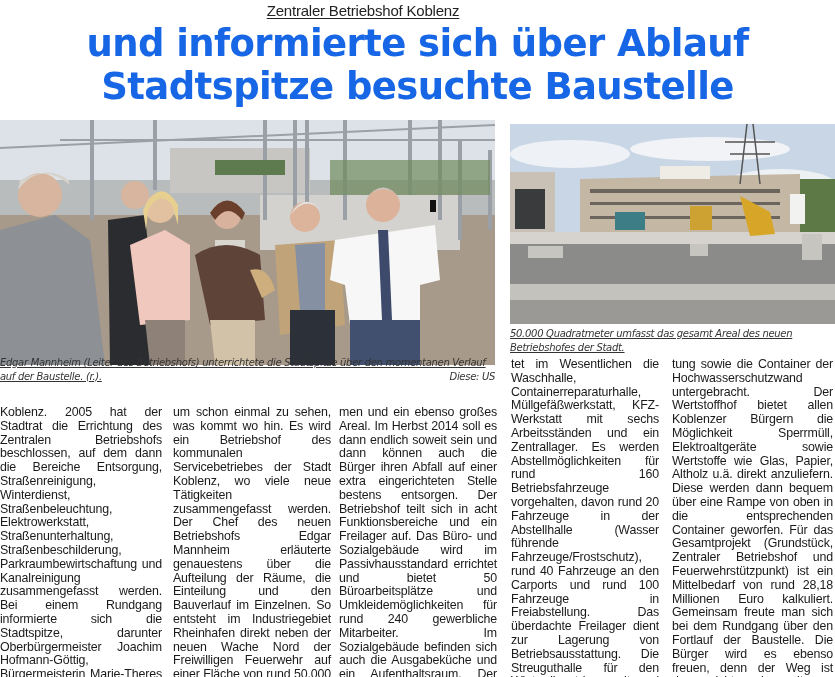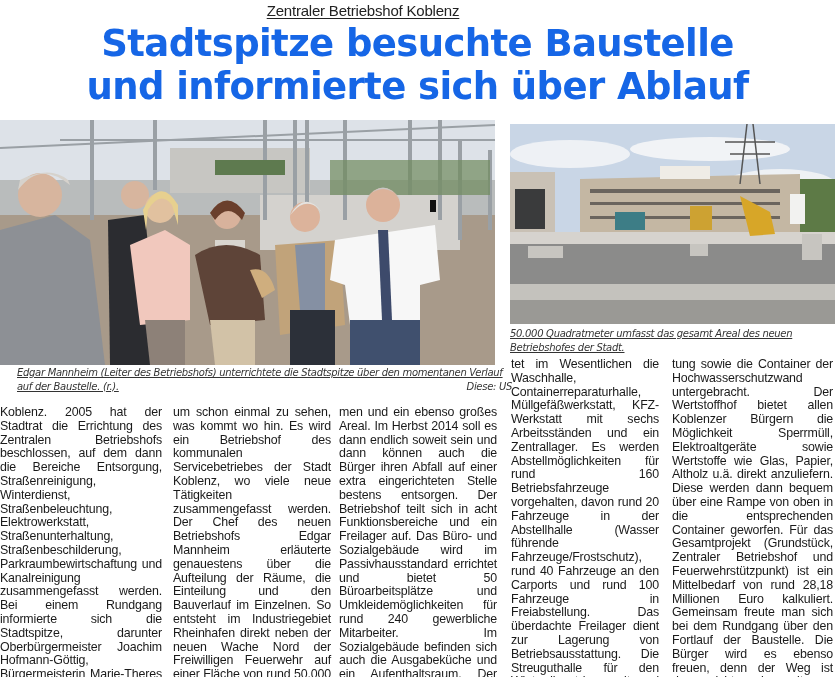--- a/index.html
+++ b/index.html
@@ -4,39 +4,39 @@
   <style>
     html, body { margin:0; padding:0; background:#fff; }
     body { width:835px; height:677px; position:relative; overflow:hidden; font-family:"Liberation Sans", sans-serif; color:#1a1a1a; }
     .kicker { position:absolute; top:2px; left:0; width:726px; text-align:center; font-size:15px; letter-spacing:-0.2px; }
     .kicker span { text-decoration:underline; text-underline-offset:2px; color:#222; }
     .headline { position:absolute; top:22px; left:0; width:835px; text-align:center; color:#1666e6; font-family:"DejaVu Sans", sans-serif; font-weight:bold; font-size:37px; line-height:43px; letter-spacing:-0.6px; }
     .photo { position:absolute; overflow:hidden; }
     .photo1 { left:0; top:120px; width:495px; height:245px; background:linear-gradient(#d7dde3 0%, #c8ccd0 30%, #b7ada0 55%, #9d8f80 100%); }
     .photo2 { left:510px; top:124px; width:325px; height:200px; background:linear-gradient(#cfd9e6 0%, #e4e9ef 40%, #b9b2a6 60%, #8e8d8a 80%, #9c9b98 100%); }
     .caption { position:absolute; font-style:italic; font-size:10px; line-height:13.5px; color:#333; font-family:"DejaVu Sans", sans-serif; letter-spacing:-0.3px;text-decoration:underline; }
-    .cap1 { left:0; top:366px; width:495px;padding-left:17px; }
+    .cap1 { left:0; top:356px; width:495px; }
     .cap1 .credit { float:right; }
     .cap2 { left:510px; top:327px; width:325px; }
     .col { position:absolute; font-size:12.4px; line-height:13.8px; text-align:justify; letter-spacing:-0.15px; }
     .c1 { left:0; top:406px; width:162px; }
     .c2 { left:173px; top:406px; width:158px; }
     .c3 { left:339px; top:406px; width:158px; }
     .c4 { left:511px; top:358px; width:148px; }
     .c5 { left:672px; top:358px; width:161px; }
     .dateline { font-weight:normal; }
   </style>
 </head>
 <body>
 
 <div class="kicker"><span>Zentraler Betriebshof Koblenz</span></div>
 
 <div class="headline">
+  <div>und informierte sich über Ablauf</div>
   <div>Stadtspitze besuchte Baustelle</div>
-  <div>und informierte sich über Ablauf</div>
 </div>
 
 <div class="photo photo1">
   <svg width="495" height="245" viewBox="0 0 495 245" xmlns="http://www.w3.org/2000/svg">
     <rect x="0" y="0" width="495" height="70" fill="#dde2e8"></rect>
     <rect x="0" y="60" width="495" height="40" fill="#b9bcbc"></rect>
     <rect x="0" y="95" width="495" height="150" fill="#a89a8a"></rect>
     <rect x="170" y="28" width="140" height="45" fill="#c7c6c2"></rect>
     <rect x="215" y="120" width="30" height="40" fill="#d9d6d0"></rect>
     <rect x="260" y="75" width="200" height="55" fill="#d4d2ce"></rect>

